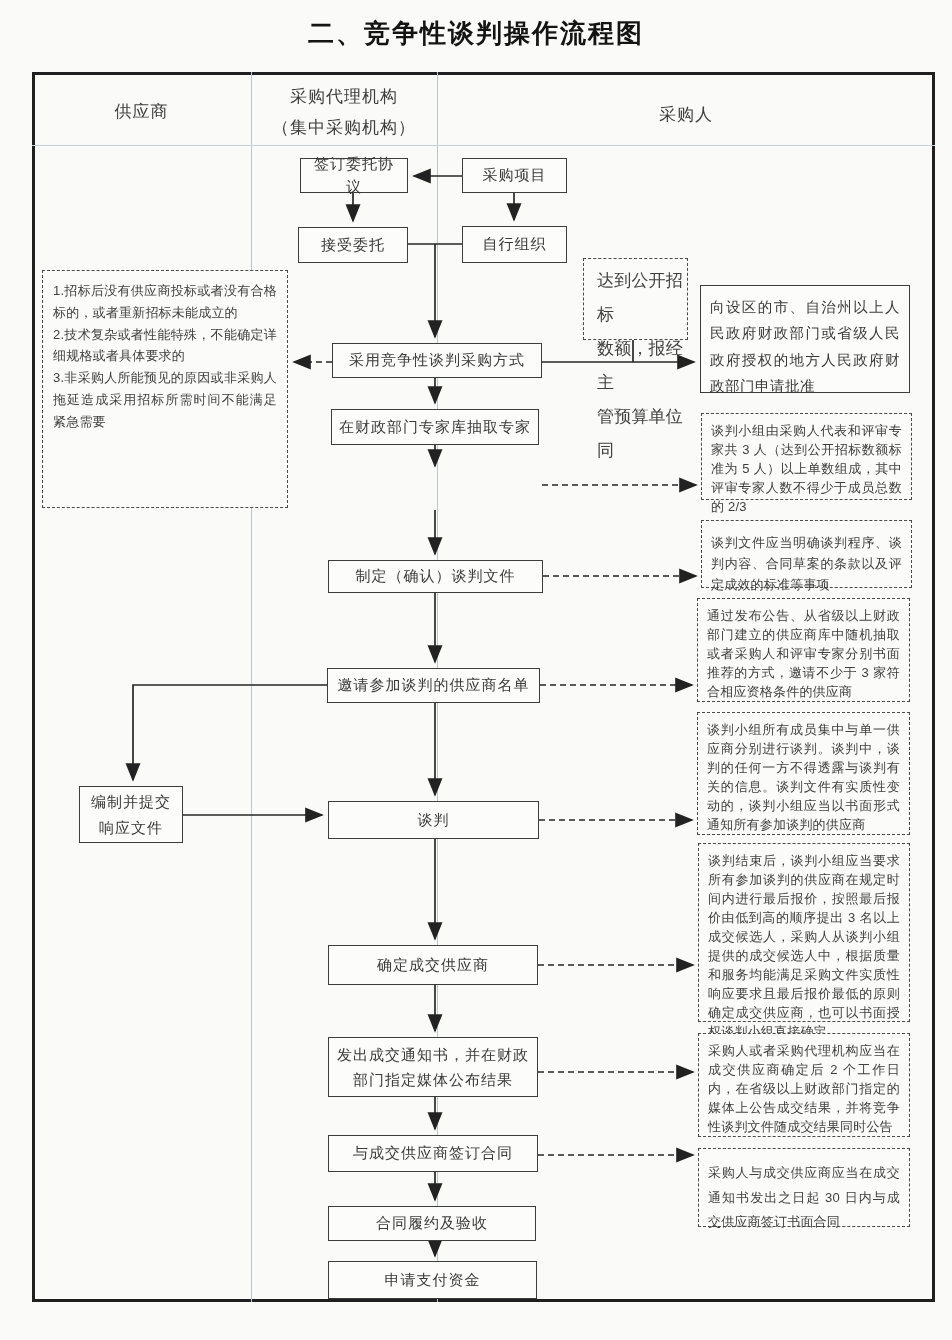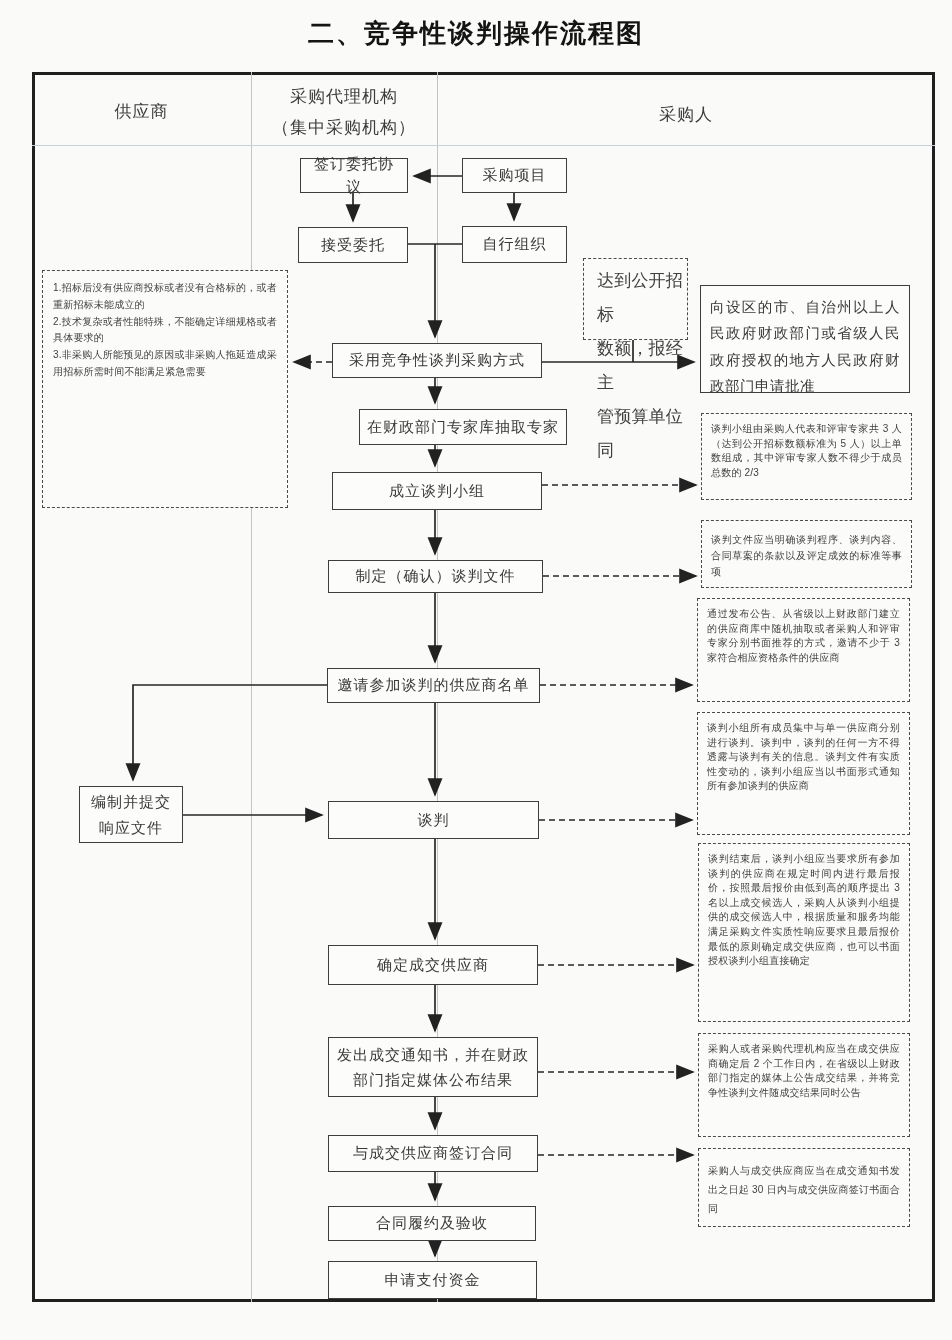--- a/index.html
+++ b/index.html
@@ -35,21 +35,21 @@
   .node.wide2{line-height:1.7;}
   .bignote{
     position:absolute;box-sizing:border-box;z-index:3;
     border:1.6px solid #3d3d3d;background:#fcfcfa;
     font-size:14.5px;line-height:1.82;color:#3a3a3a;
     padding:8px 9px;text-align:justify;letter-spacing:0.5px;
   }
   .note{
     position:absolute;box-sizing:border-box;z-index:3;
     border:1.5px dashed #4a4a4a;background:#fbfbf9;
-    font-size:10px;line-height:1.46;color:#3f3f3f;
+    font-size:13px;line-height:1.46;color:#3f3f3f;
     padding:8px 9px;text-align:justify;letter-spacing:0.2px;
   }
   .note.threshold{font-size:17px;line-height:2.0;white-space:pre-line;text-align:left;padding:5px 0 5px 13px;}
   .note.leftbox{padding:9px 10px;line-height:1.68;}
   .note.leftbox div{margin:0;}
   .n7{line-height:1.9;padding-top:12px;}
   .n2box{line-height:1.62;padding-top:11px;}
 </style>
 </head>
 <body>
@@ -105,22 +105,21 @@
       <path d="M538,1072 L693,1072" marker-end="url(#ah)"></path>
       <path d="M538,1155 L693,1155" marker-end="url(#ah)"></path>
     </g>
   </svg>
 
   <div class="node" style="left:300px;top:158px;width:108px;height:35px;">签订委托协议</div>
   <div class="node" style="left:462px;top:158px;width:105px;height:35px;">采购项目</div>
   <div class="node" style="left:298px;top:227px;width:110px;height:36px;">接受委托</div>
   <div class="node" style="left:462px;top:226px;width:105px;height:37px;">自行组织</div>
   <div class="node" style="left:332px;top:343px;width:210px;height:35px;">采用竞争性谈判采购方式</div>
-  <div class="node" style="left:331px;top:409px;width:208px;height:36px;margin-left:28px;">在财政部门专家库抽取专家</div>
-  <div class="node" style="left:332px;top:472px;width:210px;height:38px;">成立谈判小组</div>
+  <div class="node" style="left:331px;top:409px;width:208px;height:36px;">在财政部门专家库抽取专家</div>
   <div class="node" style="left:328px;top:560px;width:215px;height:33px;">制定（确认）谈判文件</div>
   <div class="node" style="left:327px;top:668px;width:213px;height:35px;">邀请参加谈判的供应商名单</div>
   <div class="node wide2" style="left:79px;top:786px;width:104px;height:57px;">编制并提交
 响应文件</div>
   <div class="node" style="left:328px;top:801px;width:211px;height:38px;">谈判</div>
   <div class="node" style="left:328px;top:945px;width:210px;height:40px;">确定成交供应商</div>
   <div class="node wide2" style="left:328px;top:1037px;width:210px;height:60px;">发出成交通知书，并在财政部门指定媒体公布结果</div>
   <div class="node" style="left:328px;top:1135px;width:210px;height:37px;">与成交供应商签订合同</div>
   <div class="node" style="left:328px;top:1206px;width:208px;height:35px;">合同履约及验收</div>
   <div class="node" style="left:328px;top:1261px;width:209px;height:38px;">申请支付资金</div>

